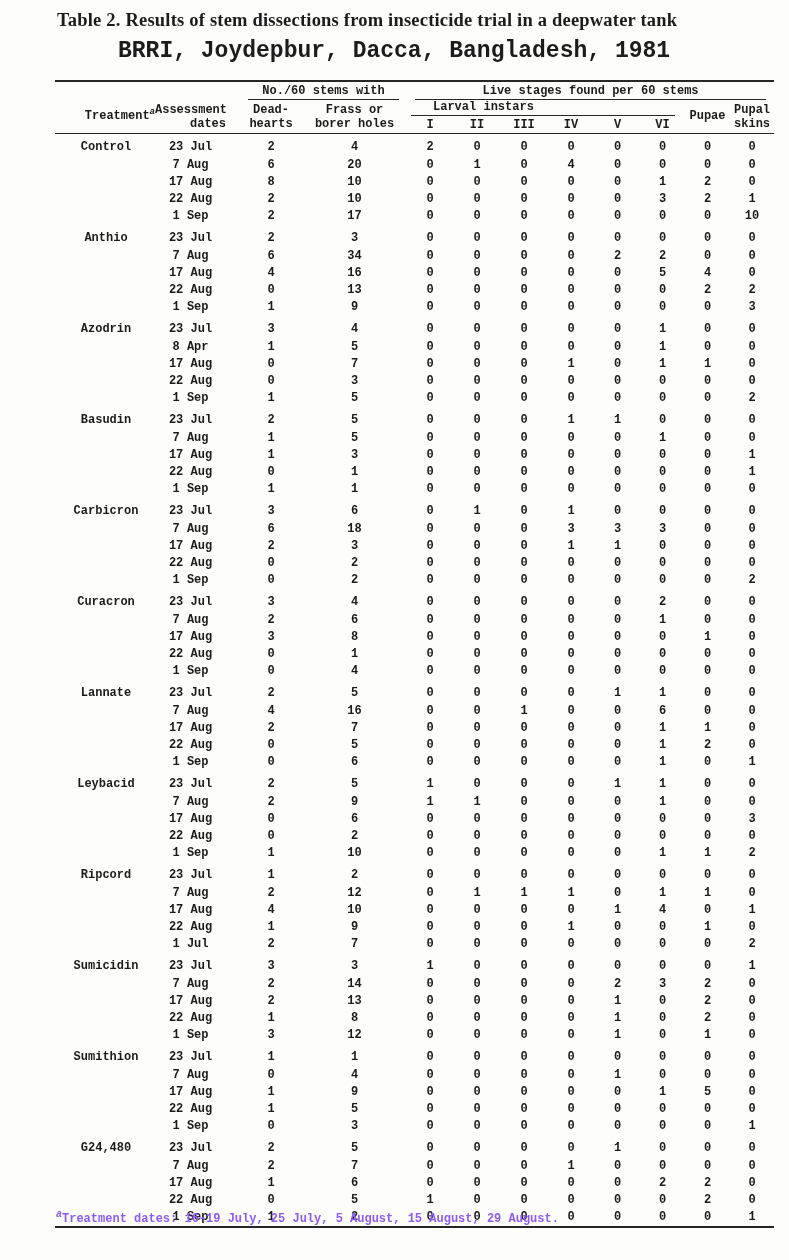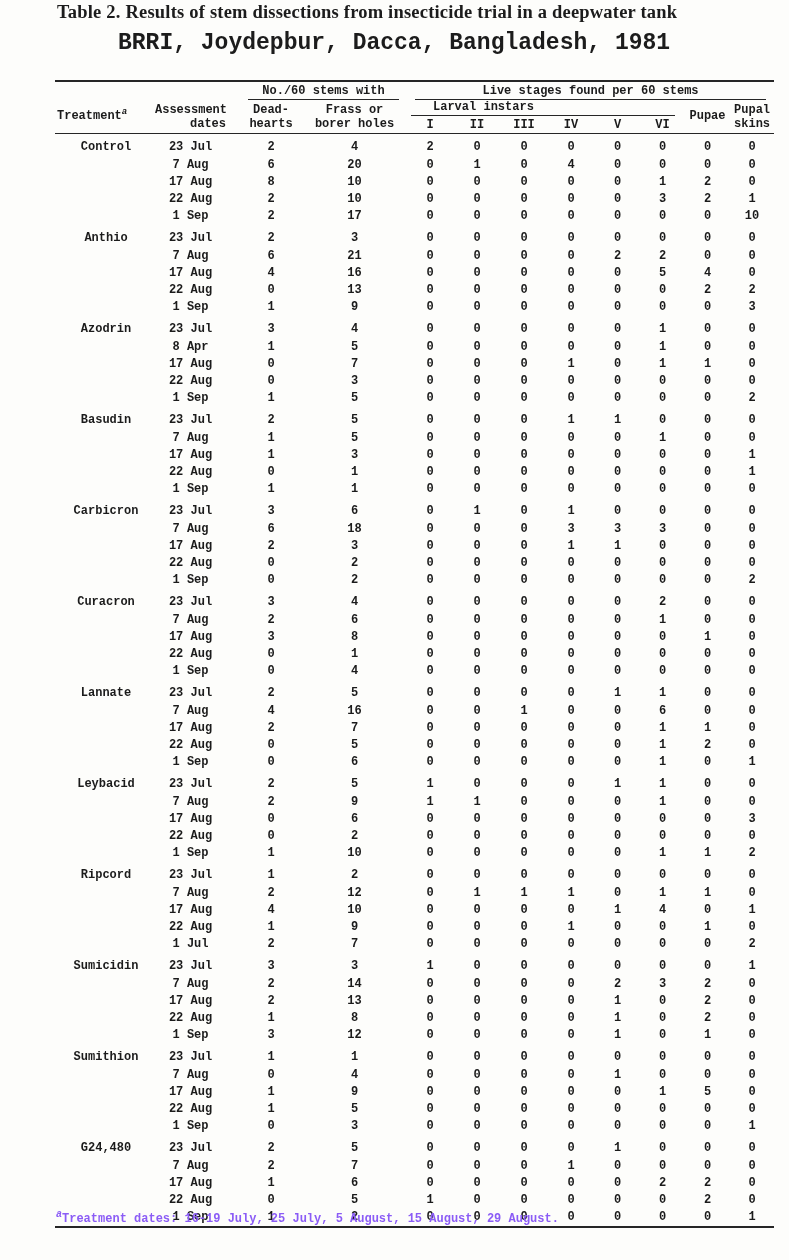--- a/index.html
+++ b/index.html
@@ -4,21 +4,21 @@
 <style>
   html,body{margin:0;padding:0}
   body{
     width:789px;height:1260px;
     background:#fdfdfb;color:#1c1c1c;
     font-family:"Liberation Mono",monospace;
     position:relative;overflow:hidden;
   }
   .page-title{
     font-family:"Liberation Serif",serif;font-weight:bold;
-    font-size:18.5px;margin:2px 0 0 57px;letter-spacing:.2px;white-space:nowrap;
+    font-size:18.5px;margin:10px 0 0 57px;letter-spacing:.2px;white-space:nowrap;
   }
   .page-subtitle{
     font-family:Liberation Mono, monospace;font-weight:bold;
     font-size:23px;margin:7px 0 0 118px;white-space:nowrap;
   }
   .tablewrap{position:absolute;left:55px;top:80px;width:716px}
   table{
     border-collapse:collapse;width:100%;table-layout:fixed;
     font-size:12px;font-weight:bold;color:#1b1b1b;
     border-top:2.5px solid #262626;border-bottom:2px solid #262626;font-family:Liberation Mono, monospace;
@@ -32,21 +32,21 @@
   col.c-pup{width:45px}col.c-skin{width:44px}
   th{font-weight:bold;padding:0;vertical-align:bottom;font-size:12px}
   thead{border-bottom:1.8px solid #262626}
   .h1 th{height:18px}
   .h1 .grp{
     border-bottom:1.5px solid #262626;text-align:center;
     padding:2px 0 1px 0;margin:0 8px;white-space:nowrap;
   }
   th.rs{vertical-align:bottom;padding-bottom:2px}
   th.mid{vertical-align:middle}
-  .tl{text-align:left;padding-left:2px}
+  .tl{text-align:right;padding-left:2px}
   .tr{text-align:right;padding-right:14px}
   .tc{text-align:center}
   .line{display:block;white-space:nowrap;line-height:14px}
   .larval-wrap{
     border-bottom:1.5px solid #262626;margin:0 10px 0 4px;
     text-align:left;padding:0 0 1px 22px;white-space:nowrap;line-height:14px;
   }
   .h3 th{height:16px;vertical-align:bottom;padding-bottom:1px;text-align:center}
   sup.fn{font-size:9px;font-style:italic;vertical-align:super;line-height:0}
   td{height:17px;line-height:17px;padding:0;text-align:center;white-space:nowrap;overflow:hidden}
@@ -207,21 +207,21 @@
           <td class="num">0</td>
           <td class="num">0</td>
           <td class="num">0</td>
           <td class="num">0</td>
           <td class="num">0</td>
         </tr>
         <tr>
           <td class="treat"></td>
           <td class="date">7 Aug</td>
           <td class="num">6</td>
-          <td class="num">21</td>
+          <td class="num">34</td>
           <td class="num">0</td>
           <td class="num">0</td>
           <td class="num">0</td>
           <td class="num">0</td>
           <td class="num">2</td>
           <td class="num">2</td>
           <td class="num">0</td>
           <td class="num">0</td>
         </tr>
         <tr>

